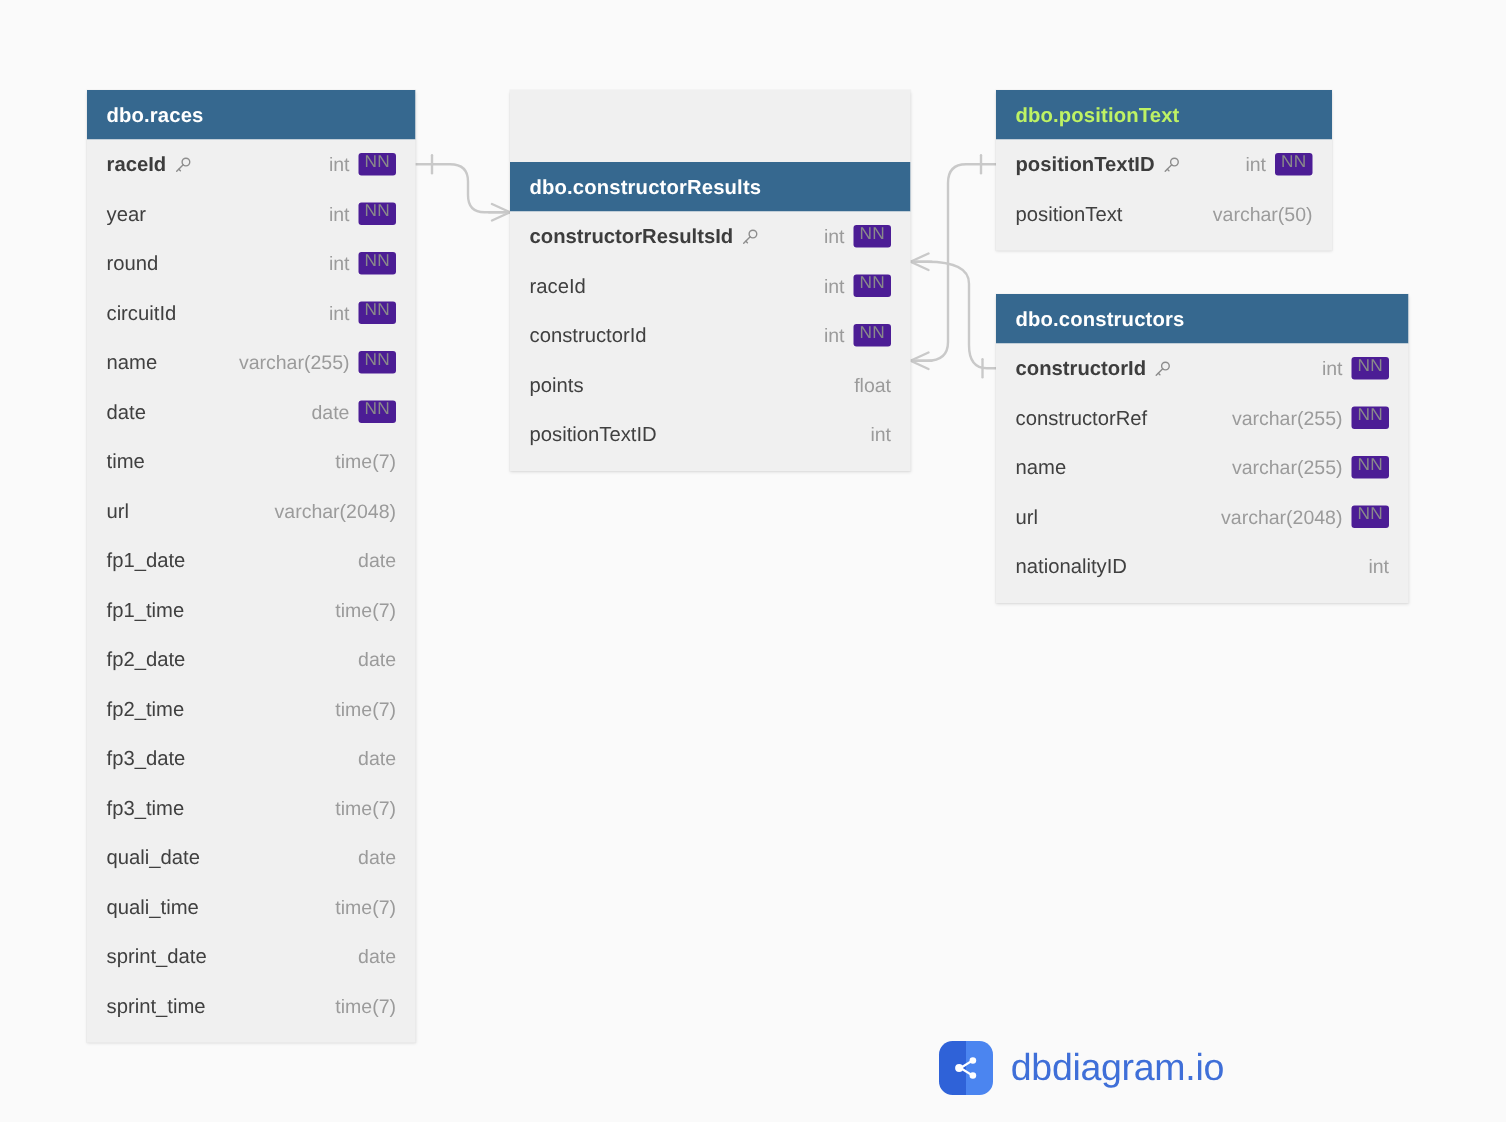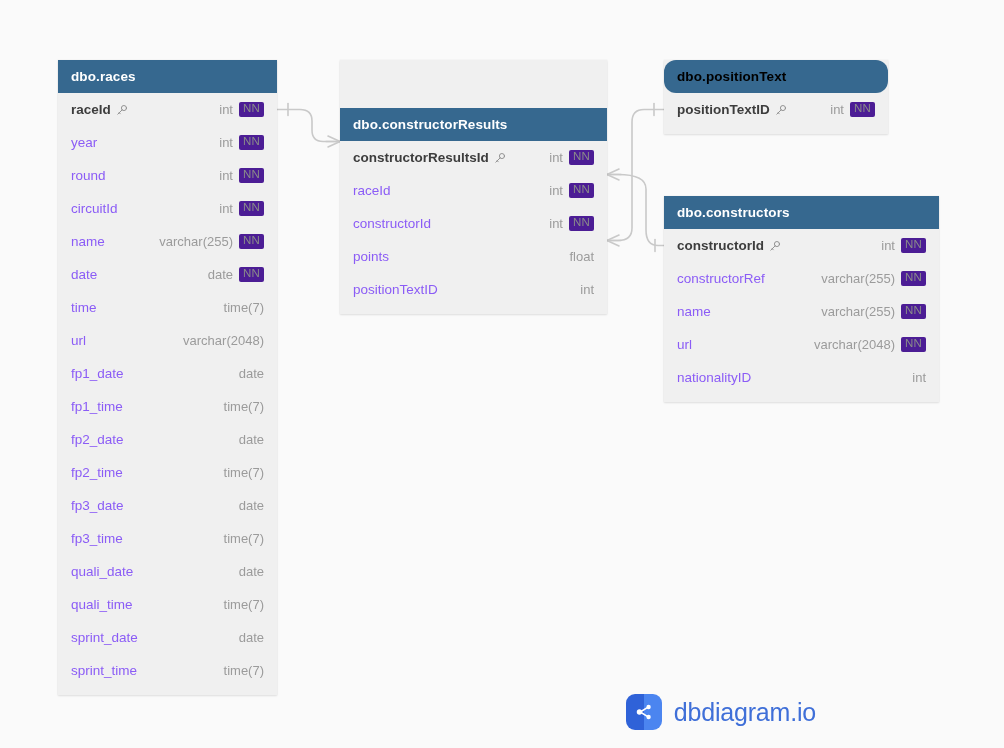--- a/index.html
+++ b/index.html
@@ -64,21 +64,21 @@
     display: flex;
     align-items: center;
     height: 33px;
     padding: 16px 13px;
     box-sizing: border-box;
     white-space: nowrap;
   }
 
   .field-name {
     font-size: 13.5px;
-    color: #8b5cf6;
+    color: #404040;
     flex: 1 1 auto;
     display: flex;
     align-items: center;
     gap: 5px;
     overflow: hidden;
   }
 
   .field-row.is-pk .field-name {
     font-weight: bold;
     color: #3d3d3d;
@@ -404,38 +404,46 @@
             <div class="field-name">
               <span>positionTextID</span>
             </div>
             <div class="field-meta">
               <span class="field-type">int</span>
             </div>
           </div>
         </div>
       </div>
       <div class="table-card" style="left: 664px; top: 60px; width: 224px; background: rgb(240, 240, 240);">
-        <div class="table-header" style="background: rgb(54, 104, 143); color: #000000; border-radius: 12px;">dbo.positionText</div>
+        <div class="table-header" style="background: rgb(54, 104, 143); color: #bef264;">dbo.positionText</div>
         <div class="table-body" style="background: rgb(240, 240, 240);">
           <div class="field-row is-pk">
             <div class="field-name">
               <span>positionTextID</span>
               <span class="key-icon">
                 <svg width="12" height="12" viewBox="0 0 16 16" aria-hidden="true">
                   <g fill="none" stroke="#8d8d8d" stroke-width="1.25" stroke-linecap="round" stroke-linejoin="round">
                     <circle cx="10.6" cy="5.4" r="3.4"></circle>
                     <path d="M8.2 7.8 L2.4 13.6"></path>
                     <path d="M4.3 11.7 L5.7 13.1"></path>
                   </g>
                 </svg>
               </span>
             </div>
             <div class="field-meta">
               <span class="field-type">int</span>
               <span class="nn-badge">NN</span>
+            </div>
+          </div>
+          <div class="field-row">
+            <div class="field-name">
+              <span>positionText</span>
+            </div>
+            <div class="field-meta">
+              <span class="field-type">varchar(50)</span>
             </div>
           </div>
         </div>
       </div>
       <div class="table-card" style="left: 664px; top: 196px; width: 275px; background: rgb(240, 240, 240);">
         <div class="table-header" style="background: rgb(54, 104, 143); color: rgb(255, 255, 255);">dbo.constructors</div>
         <div class="table-body" style="background: rgb(240, 240, 240);">
           <div class="field-row is-pk">
             <div class="field-name">
               <span>constructorId</span>

